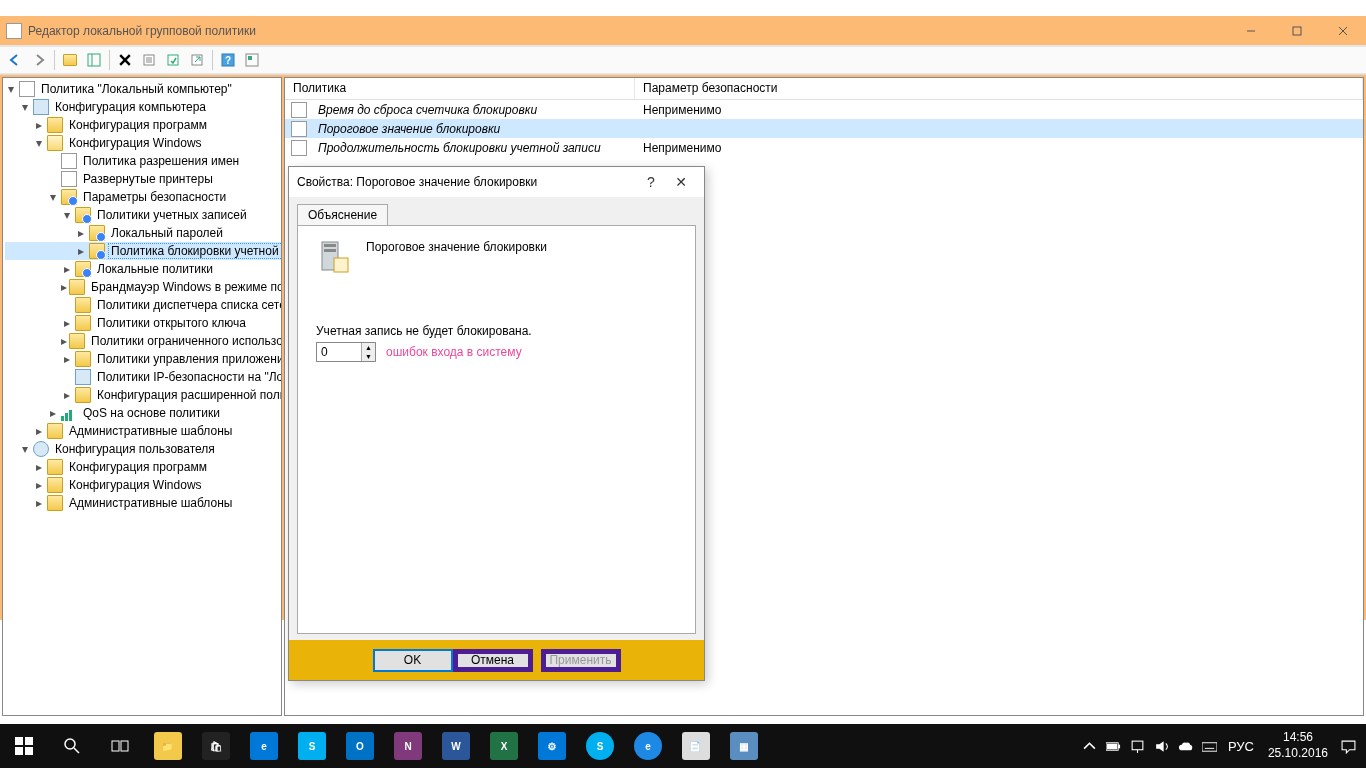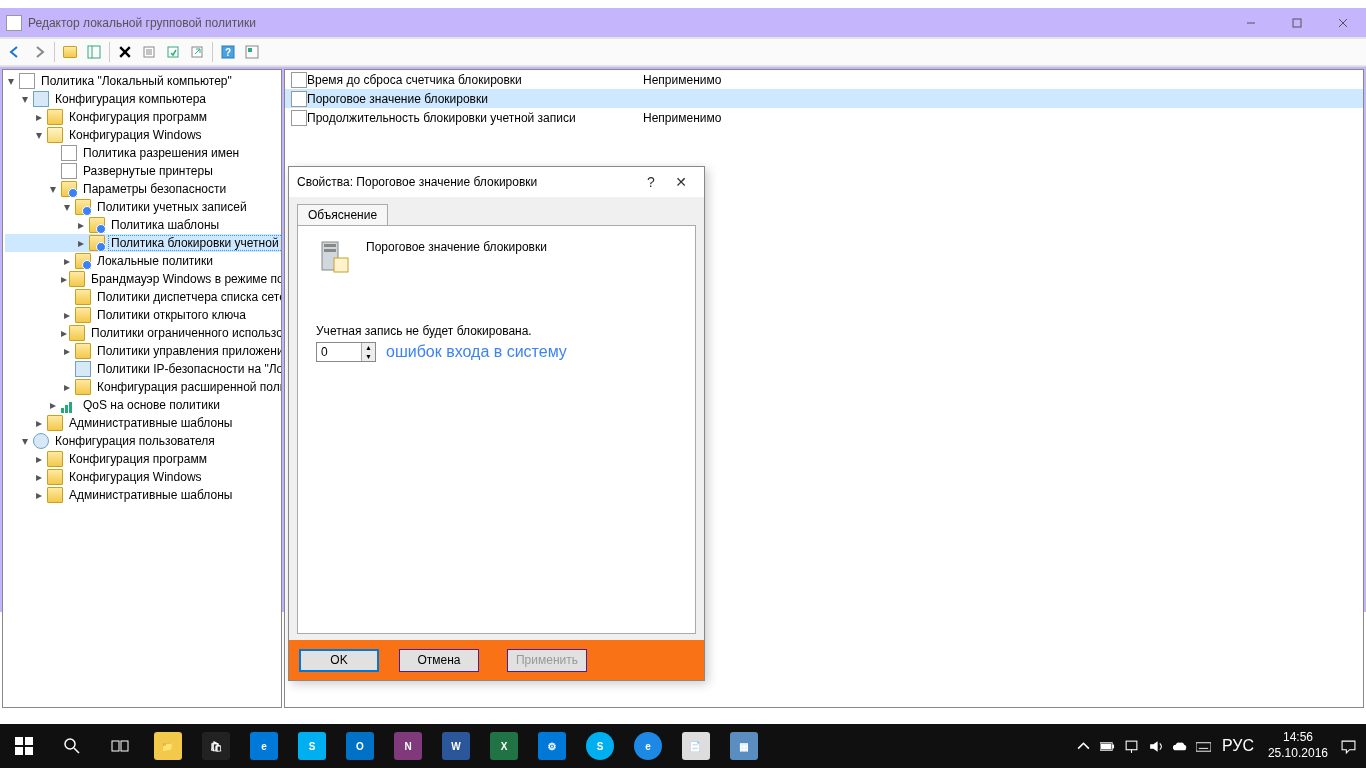--- a/index.html
+++ b/index.html
@@ -1,20 +1,20 @@
 <!DOCTYPE html>
 <html><head>
 <meta charset="utf-8">
 <style>
 * { box-sizing: border-box; margin: 0; padding: 0; font-family: "Segoe UI", Tahoma, sans-serif; }
 html, body { width: 1366px; height: 768px; overflow: hidden; background: #fff; }
 body { font-size: 12px; color: #000; }
 
 
-.app-window { position: absolute; left: 0; top: 8px; width: 1366px; height: 604px; background: #c4b5fd; }
+.app-window { position: absolute; left: 0; top: 16px; width: 1366px; height: 604px; background: #fdba74; }
 
 .titlebar { height: 30px; display: flex; align-items: center; padding-left: 6px; border-bottom: 1px solid #e5e5e5; }
 .titlebar .app-icon { width: 16px; height: 16px; margin-right: 6px; }
 .titlebar .title { flex: 1; font-size: 12px; color: #555; }
 .win-controls { display: flex; }
 .win-btn { width: 46px; height: 30px; display: flex; align-items: center; justify-content: center; color: #666; }
 .win-btn svg { width: 10px; height: 10px; }
 
 .menubar { height: 22px; display: flex; align-items: center; padding-left: 6px; gap: 2px; }
 .menubar .menu-item { padding: 2px 8px; font-size: 12px; }
@@ -36,21 +36,21 @@
 .tree-row .lbl { padding: 0 2px; }
 
 
 .list-pane { flex: 1; border: 1px solid #888; margin: 2px 2px 2px 1px; background: #fff; position: relative; }
 .list-header { display: flex; height: 22px; border-bottom: 1px solid #e0e0e0; font-size: 12px; }
 .list-header .col { padding: 3px 8px; border-right: 1px solid #e8e8e8; }
 .col-policy { width: 350px; }
 .col-param { flex: 1; }
 .list-row { display: flex; height: 19px; align-items: center; font-size: 12px; }
 .list-row.sel { background: #cde8ff; }
-.list-row .cell-policy { width: 350px; padding-left: 6px; display: flex; align-items: center; gap: 0; }
+.list-row .cell-policy { width: 350px; padding-left: 6px; display: flex; align-items: center; gap: 11px; font-style: italic; }
 .list-row .cell-param { flex: 1; padding-left: 8px; }
 .list-row .ico { width: 16px; height: 16px; flex-shrink: 0; }
 
 
 .dialog { position: absolute; left: 288px; top: 166px; width: 417px; height: 515px; background: #fff; border: 1px solid #888; box-shadow: 3px 3px 10px rgba(0,0,0,0.2); display: flex; flex-direction: column; }
 .dlg-title { height: 30px; display: flex; align-items: center; padding: 0 8px; background: #fff; }
 .dlg-title .t { flex: 1; font-size: 12px; }
 .dlg-close, .dlg-help { width: 30px; height: 30px; display: flex; align-items: center; justify-content: center; font-size: 14px; color: #333; }
 .dlg-body { flex: 1; padding: 6px 8px; background: #f0f0f0; display:flex; flex-direction:column;}
 .tabstrip { display: flex; align-items: flex-end; height: 22px; }
@@ -60,39 +60,39 @@
 .tab-page { border: 1px solid #aaa; background: #fff; flex:1; padding: 12px 18px; }
 .tp-head { display: flex; align-items: flex-start; gap: 14px; margin-bottom: 50px;}
 .tp-head .big-ico { width: 36px; height: 36px; }
 .tp-head .caption { font-size: 12px; padding-top:2px;}
 .tp-msg { font-size: 12px; margin-bottom: 4px; }
 .spin-row { display: flex; align-items: center; gap: 10px; }
 .spin { display: flex; width: 60px; height: 20px; border: 1px solid #888; background: #fff; }
 .spin input { border: none; width: 44px; font-size: 12px; padding: 0 4px; outline: none; }
 .spin .arrows { width: 15px; display: flex; flex-direction: column; border-left: 1px solid #aaa;}
 .spin .arrows div { flex: 1; display: flex; align-items:center; justify-content:center; font-size:7px; background:#eee;}
-.hint { font-size: 16px; color: #3b82f6; }
-.dlg-buttons { height: 40px; display: flex; align-items: center; justify-content: flex-start; gap: 20px; padding: 0 10px; background: #f97316; }
-.btn { min-width: 80px; height: 23px; font-size: 12px; background: #e1e1e1; border: 1px solid #4c1d95; display:flex; align-items:center; justify-content:center;}
+.hint { font-size: 12px; color: #ec4899; }
+.dlg-buttons { height: 40px; display: flex; align-items: center; justify-content: center; gap: 0; padding: 0 10px; background: #eab308; }
+.btn { min-width: 80px; height: 23px; font-size: 12px; background: #e1e1e1; border: 5px solid #4c1d95; display:flex; align-items:center; justify-content:center;}
 .btn.default { border: 2px solid #0078d7; }
 .btn.disabled { color: #999; margin-left: 8px; }
 
 
 .taskbar { position: absolute; left: 0; top: 724px; width: 1366px; height: 44px; background: #101010; display: flex; align-items: center; color: #fff; }
 .taskbar .tb-left { display: flex; align-items: center; gap: 0; height:100%;}
 .tb-btn { width: 48px; height: 44px; display: flex; align-items: center; justify-content: center; }
 .tb-btn svg { width:18px; height:18px; }
 .taskbar .apps { display: flex; align-items: center; height:100%;}
 .app-btn { width: 48px; height: 44px; display: flex; align-items: center; justify-content: center; }
 .app-btn .sq { width:28px; height:28px; display:flex; align-items:center; justify-content:center; font-size:10px; font-weight:bold; color:#fff; border-radius:3px;}
 .taskbar .tray { margin-left: auto; display: flex; align-items: center; height:100%; padding-right:6px;}
 .tray-ico { width: 24px; height: 44px; display: flex; align-items: center; justify-content: center; }
 .tray-ico svg { width:15px; height:15px; fill:#fff;}
 .clock { text-align: center; font-size: 12px; padding: 0 8px; line-height: 1.3; }
-.lang { font-size: 16px; padding: 0 6px;}
+.lang { font-size: 13px; padding: 0 6px;}
 
 
 .ico-folder { background: linear-gradient(#ffe9a2,#f3c94b); border:1px solid #c9a020; border-radius:1px;}
 .ico-folder-open { background: linear-gradient(#fff4c7,#f8d976); border:1px solid #c9a020; border-radius:1px;}
 .ico-page { background: #fff; border:1px solid #999;}
 .ico-shield { background: linear-gradient(#ffe9a2,#f3c94b); border:1px solid #c9a020; border-radius:1px; position:relative;}
 .ico-shield::after{content:""; position:absolute; right:-2px; bottom:-2px; width:8px;height:8px; background:#3b82f6; border-radius:50%; border:1px solid #fff;}
 .ico-comp { background:#d7e8f7; border:1px solid #6fa2c9;}
 .ico-user { background:#d7e8f7; border:1px solid #6fa2c9; border-radius:50%;}
 .ico-bars { display:flex; align-items:flex-end; gap:1px;}
@@ -229,21 +229,21 @@
             <span class="lbl">Параметры безопасности</span>
           </div>
         <div class="tree-row" style="padding-left:56px">
             <span class="tree-tw">▾</span>
             <span class="ico ico-shield"></span>
             <span class="lbl">Политики учетных записей</span>
           </div>
         <div class="tree-row" style="padding-left:70px">
             <span class="tree-tw">▸</span>
             <span class="ico ico-shield"></span>
-            <span class="lbl">Политика шаблоны</span>
+            <span class="lbl">Локальный паролей</span>
           </div>
         <div class="tree-row sel" style="padding-left:70px">
             <span class="tree-tw">▸</span>
             <span class="ico ico-shield"></span>
             <span class="lbl">Политика блокировки учетной записи</span>
           </div>
         <div class="tree-row" style="padding-left:56px">
             <span class="tree-tw">▸</span>
             <span class="ico ico-shield"></span>
             <span class="lbl">Локальные политики</span>
@@ -312,20 +312,24 @@
           </div>
         <div class="tree-row" style="padding-left:28px">
             <span class="tree-tw">▸</span>
             <span class="ico ico-folder"></span>
             <span class="lbl">Административные шаблоны</span>
           </div>
       </div>
     </div>
 
     <div class="list-pane">
+      <div class="list-header">
+        <div class="col col-policy">Политика</div>
+        <div class="col col-param">Параметр безопасности</div>
+      </div>
       <div class="list-row">
         <div class="cell-policy">
             <span class="ico ico-page"></span>
             <span>Время до сброса счетчика блокировки</span>
           </div>
         <div class="cell-param">Неприменимо</div>
       </div>
       <div class="list-row sel">
         <div class="cell-policy">
             <span class="ico ico-page"></span>

